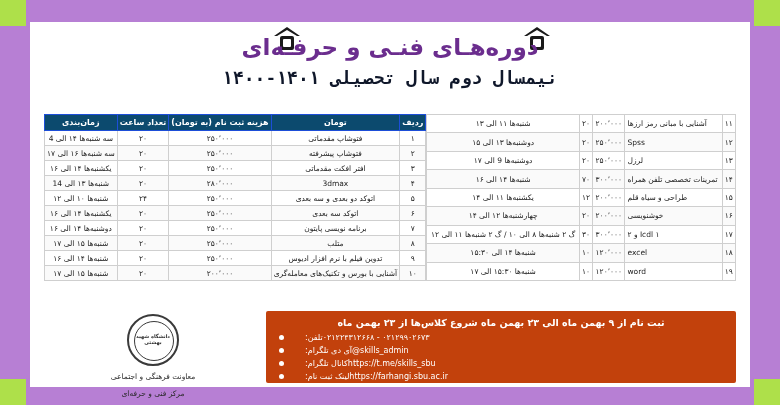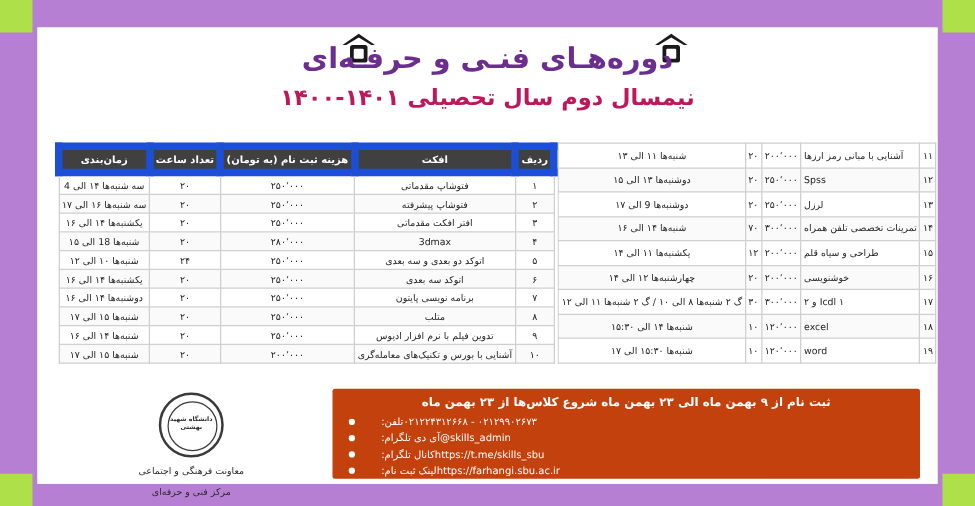--- a/index.html
+++ b/index.html
@@ -57,40 +57,40 @@
   .title-wrap {
     position:absolute; top:8px; left:0; width:720px;
     text-align:center;
   }
   .title-main {
     font-size:23px; font-weight:bold; color:#6b2d8e;
     letter-spacing:1px; line-height:1.5;
     direction:rtl;
   }
   .title-sub {
-    font-size:18px; font-weight:bold; color:#be185d;
-    line-height:1.6; direction:rtl;
+    font-size:18px; font-weight:bold; color:#0f172a;
+    line-height:1.6; direction:rtl;font-family:Liberation Mono, monospace;
   }
 
   
   .tables {
     position:absolute; top:92px; left:14px; width:692px;
     display:flex; flex-direction:row-reverse; justify-content:space-between;
   }
   table.course {
     border-collapse:collapse;
     direction:rtl;
     background:#ffffff;
   }
   table.course th {
-    background:#404040;
+    background:#0c4a6e;
     color:#ffffff;
     font-size:8px;
     font-weight:bold;
-    border:6px solid #1d4ed8;
+    border:1px solid #1d4ed8;
     padding:3px 2px;
     text-align:center;
     white-space:nowrap;
   }
   table.course td {
     border:1px solid #cfcfcf;
     font-size:7.5px;
     color:#222222;
     padding:2.5px 2px;
     text-align:center;
@@ -184,21 +184,21 @@
       <div class="title-main">دوره‌هـای فنـی و حرفـه‌ای</div>
       <div class="title-sub">نیمسال دوم سال تحصیلی ۱۴۰۱-۱۴۰۰</div>
     </div>
 
     <div class="tables">
 
       <table class="course tbl-right">
         <thead>
           <tr>
             <th>ردیف</th>
-            <th>افکت</th>
+            <th>تومان</th>
             <th>هزینه ثبت نام (به تومان)</th>
             <th>تعداد ساعت</th>
             <th>زمان‌بندی</th>
           </tr>
         </thead>
         <tbody>
           <tr>
             <td>۱</td>
             <td class="course-name">فتوشاپ مقدماتی</td>
             <td>۲۵۰٬۰۰۰</td>
@@ -217,21 +217,21 @@
             <td class="course-name">افتر افکت مقدماتی</td>
             <td>۲۵۰٬۰۰۰</td>
             <td>۲۰</td>
             <td>یکشنبه‌ها ۱۴ الی ۱۶</td>
           </tr>
           <tr>
             <td>۴</td>
             <td class="course-name">3dmax</td>
             <td>۲۸۰٬۰۰۰</td>
             <td>۲۰</td>
-            <td>شنبه‌ها 18 الی ۱۵</td>
+            <td>شنبه‌ها ۱۳ الی 14</td>
           </tr>
           <tr>
             <td>۵</td>
             <td class="course-name">اتوکد دو بعدی و سه بعدی</td>
             <td>۲۵۰٬۰۰۰</td>
             <td>۲۴</td>
             <td>شنبه‌ها ۱۰ الی ۱۲</td>
           </tr>
           <tr>
             <td>۶</td>

